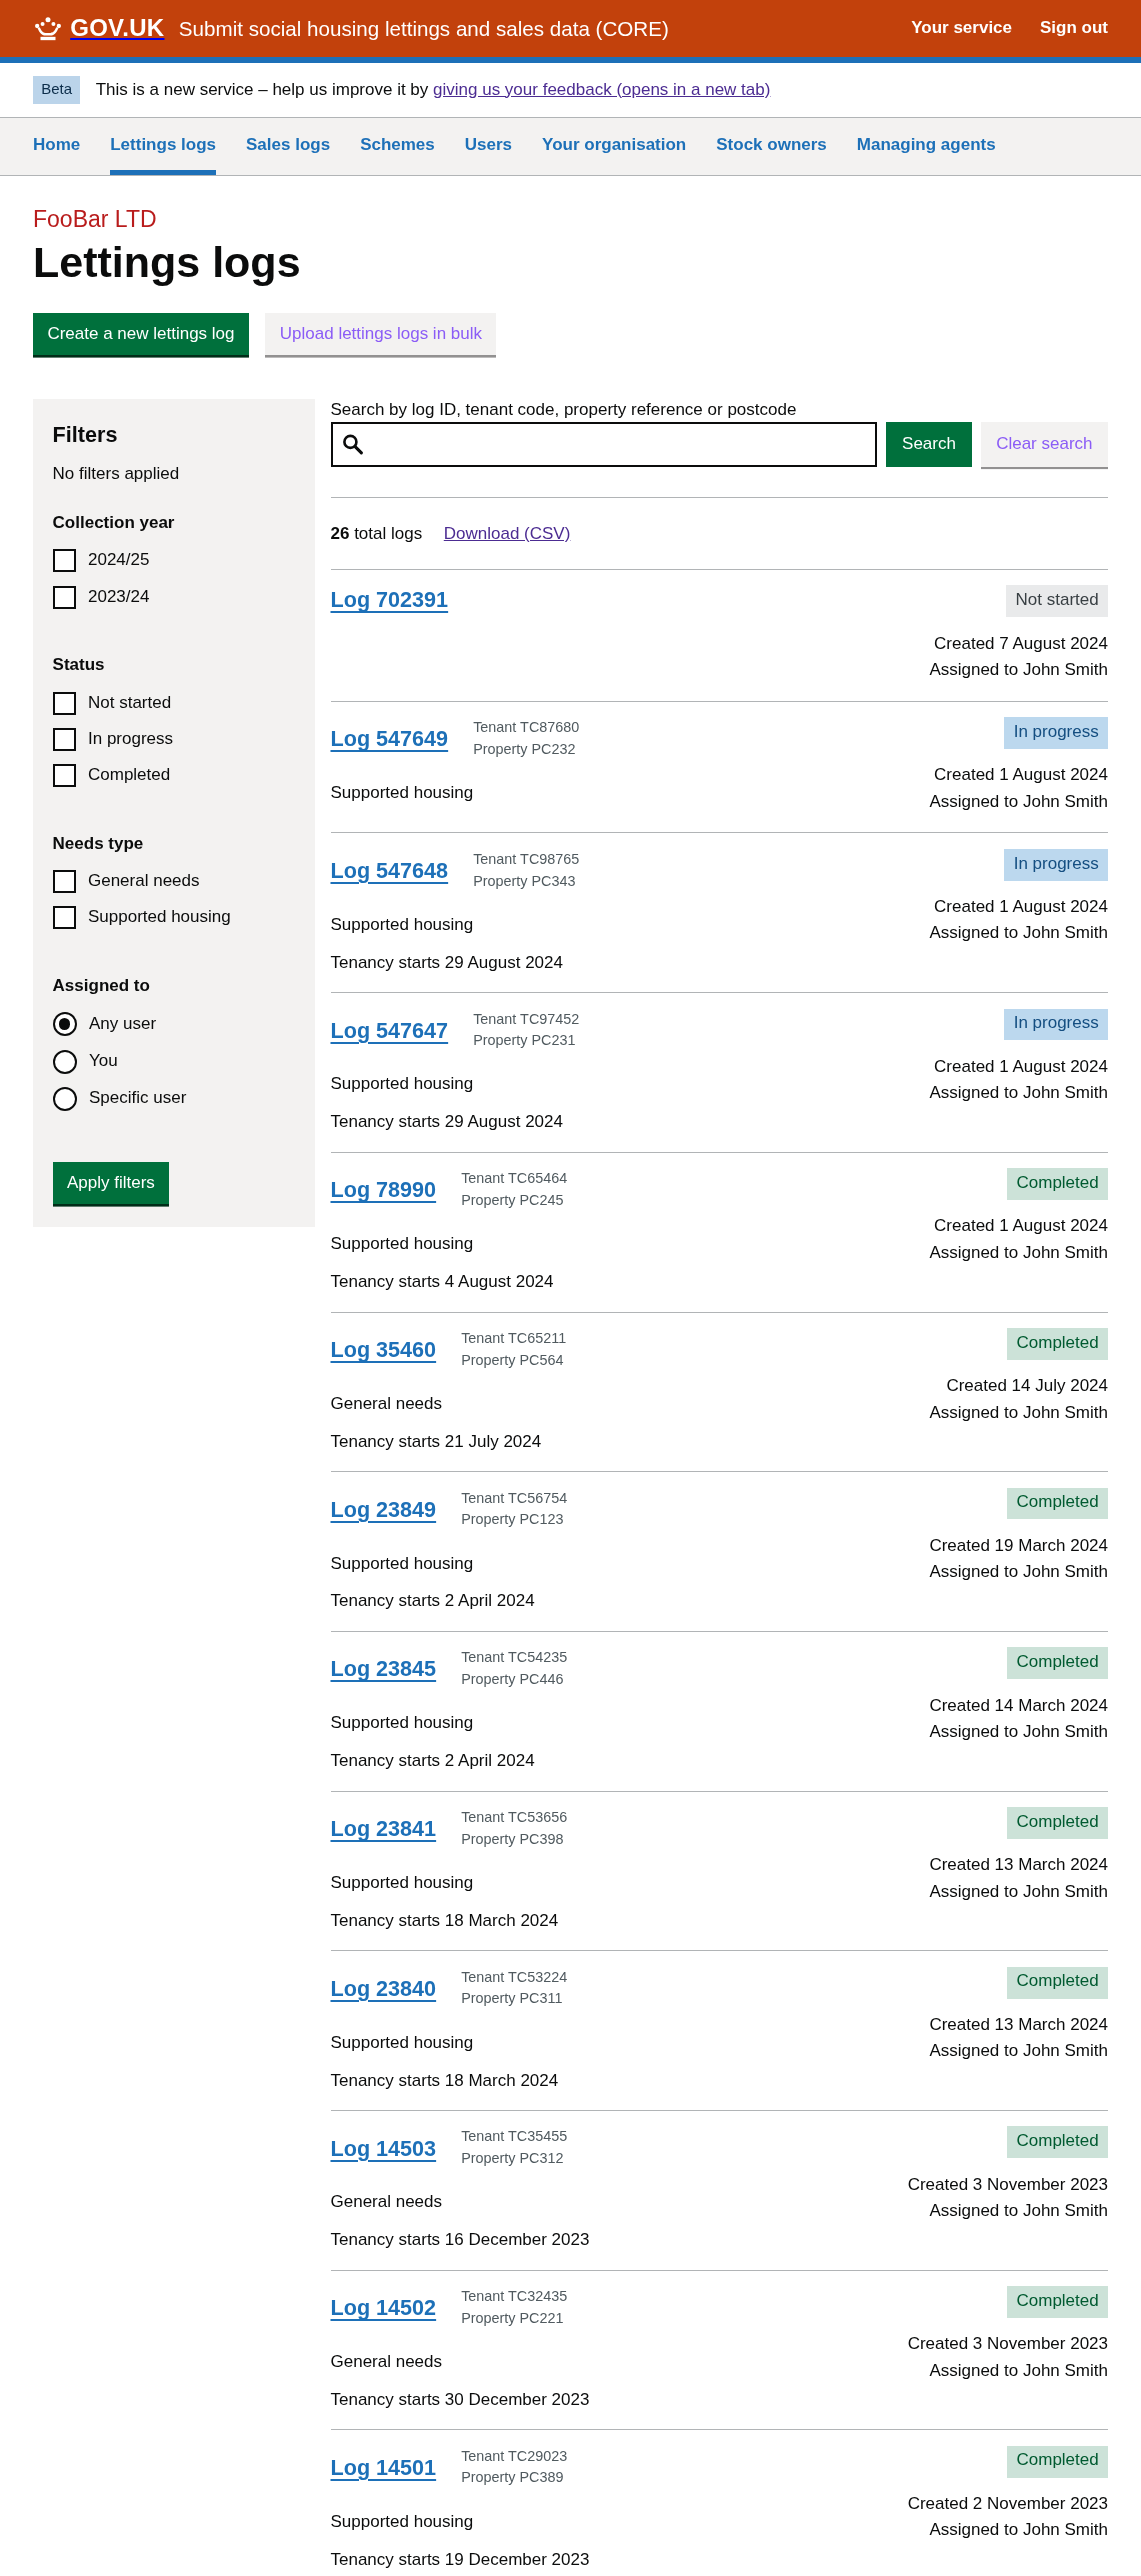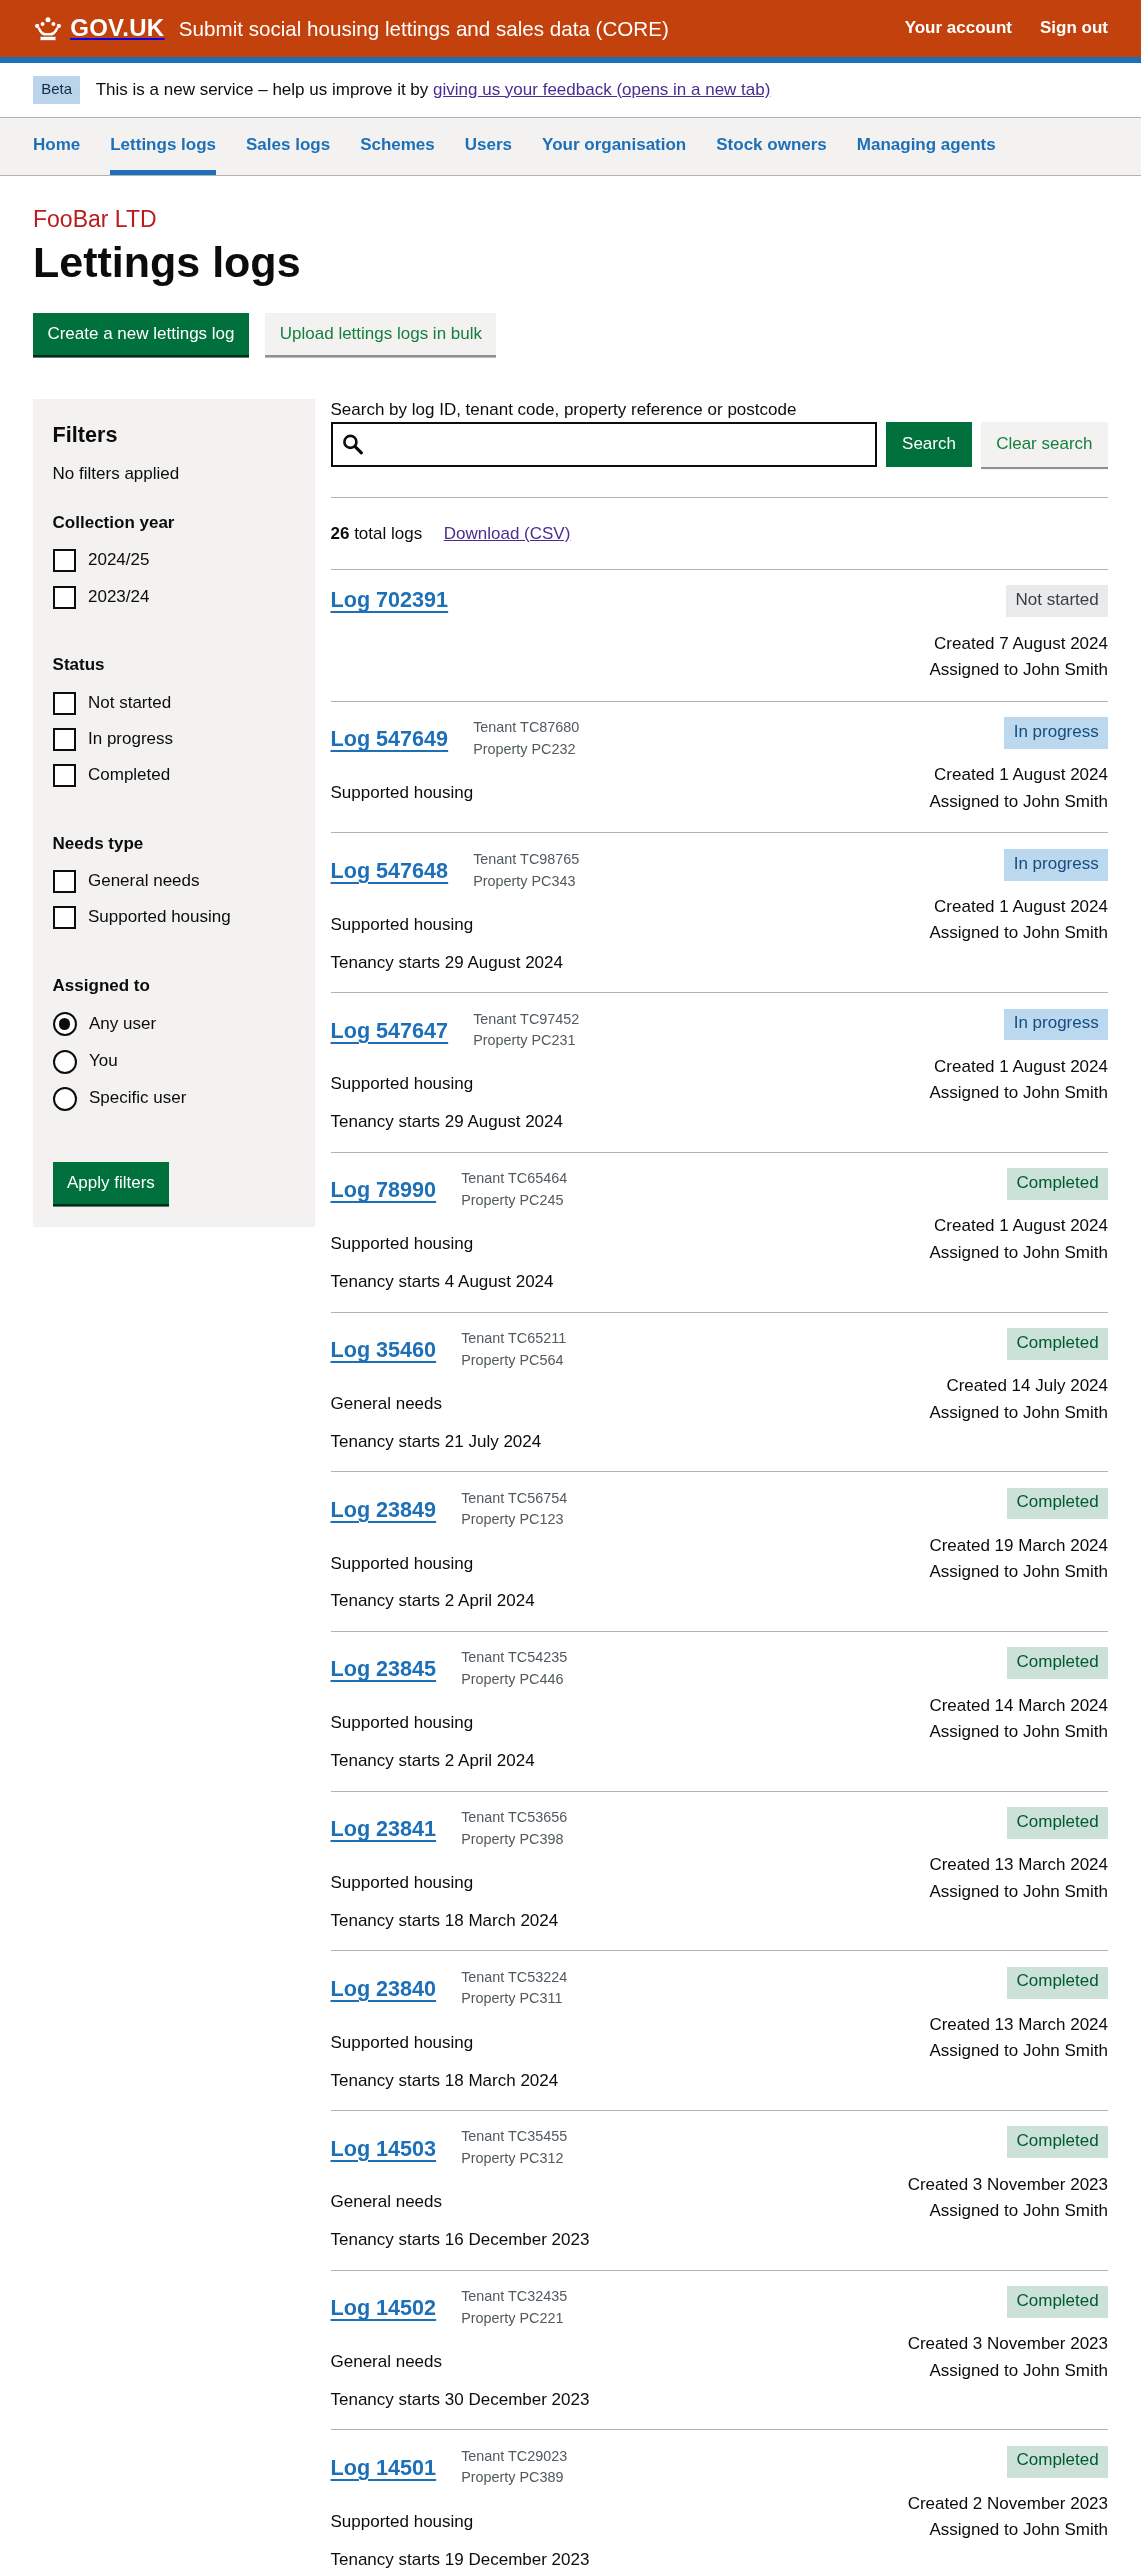--- a/index.html
+++ b/index.html
@@ -41,21 +41,21 @@
   
   .page-head { padding-top: 28px; }
   .caption { color: #b91c1c; font-size: 23px; margin-bottom: 5.2px; }
   .page-title { font-size: 43px; font-weight: 700; line-height: 1.05; margin-bottom: 28px; }
   .btn {
     display: inline-flex; align-items: center; justify-content: center;
     font-size: 17px; font-family: inherit; border: none; cursor: pointer;
     padding: 10.3px 14.4px 11.3px; text-decoration: none;
   }
   .btn--green { background: #00703c; color: #fff; box-shadow: 0 2.6px 0 #002d18; }
-  .btn--secondary { background: #f3f2f1; color: #15803d; box-shadow: 0 2.6px 0 #929191; }
+  .btn--secondary { background: #f3f2f1; color: #8b5cf6; box-shadow: 0 2.6px 0 #929191; }
   .action-buttons { display: flex; gap: 16.5px; margin-bottom: 44px; }
 
   
   .layout { display: flex; gap: 15.5px; align-items: flex-start; }
 
   
   .filters { background: #f3f2f1; width: 282px; flex: 0 0 282px; padding: 20.6px 19.6px 23px; }
   .filters__title { font-size: 21.6px; font-weight: 700; margin-bottom: 14.4px; }
   .filters__applied { font-size: 17px; margin-bottom: 26px; }
   .filter-group { border: none; margin-bottom: 32px; }
@@ -126,21 +126,21 @@
           <circle cx="11.5" cy="9.5" r="2.4"></circle>
           <circle cx="24.5" cy="9.5" r="2.4"></circle>
           <path d="M5.5 14.5 C8 21.5 12 23.5 14.5 23.5 L21.5 23.5 C24 23.5 28 21.5 30.5 14.5 L27.8 13.6 C25.8 18.8 23 20.4 21 20.4 L15 20.4 C13 20.4 10.2 18.8 8.2 13.6 Z"></path>
           <rect x="9" y="25" width="18" height="4"></rect>
         </svg>
       </span>
       <span class="logo-text">GOV.UK</span>
     </a>
     <a href="#" class="service-name" style="text-decoration:none;">Submit social housing lettings and sales data (CORE)</a>
     <nav class="header-links">
-      <a href="#" class="header-link">Your account</a>
+      <a href="#" class="header-link">Your service</a>
       <a href="#" class="header-link">Sign out</a>
     </nav>
   </div>
 </header>
 
 <div class="phase-banner">
   <div class="container phase-banner__inner">
     <strong class="beta-tag">Beta</strong>
     <span class="phase-text">
       <span>This is a new service – help us improve it by </span><a href="#">giving us your feedback (opens in a new tab)</a>

